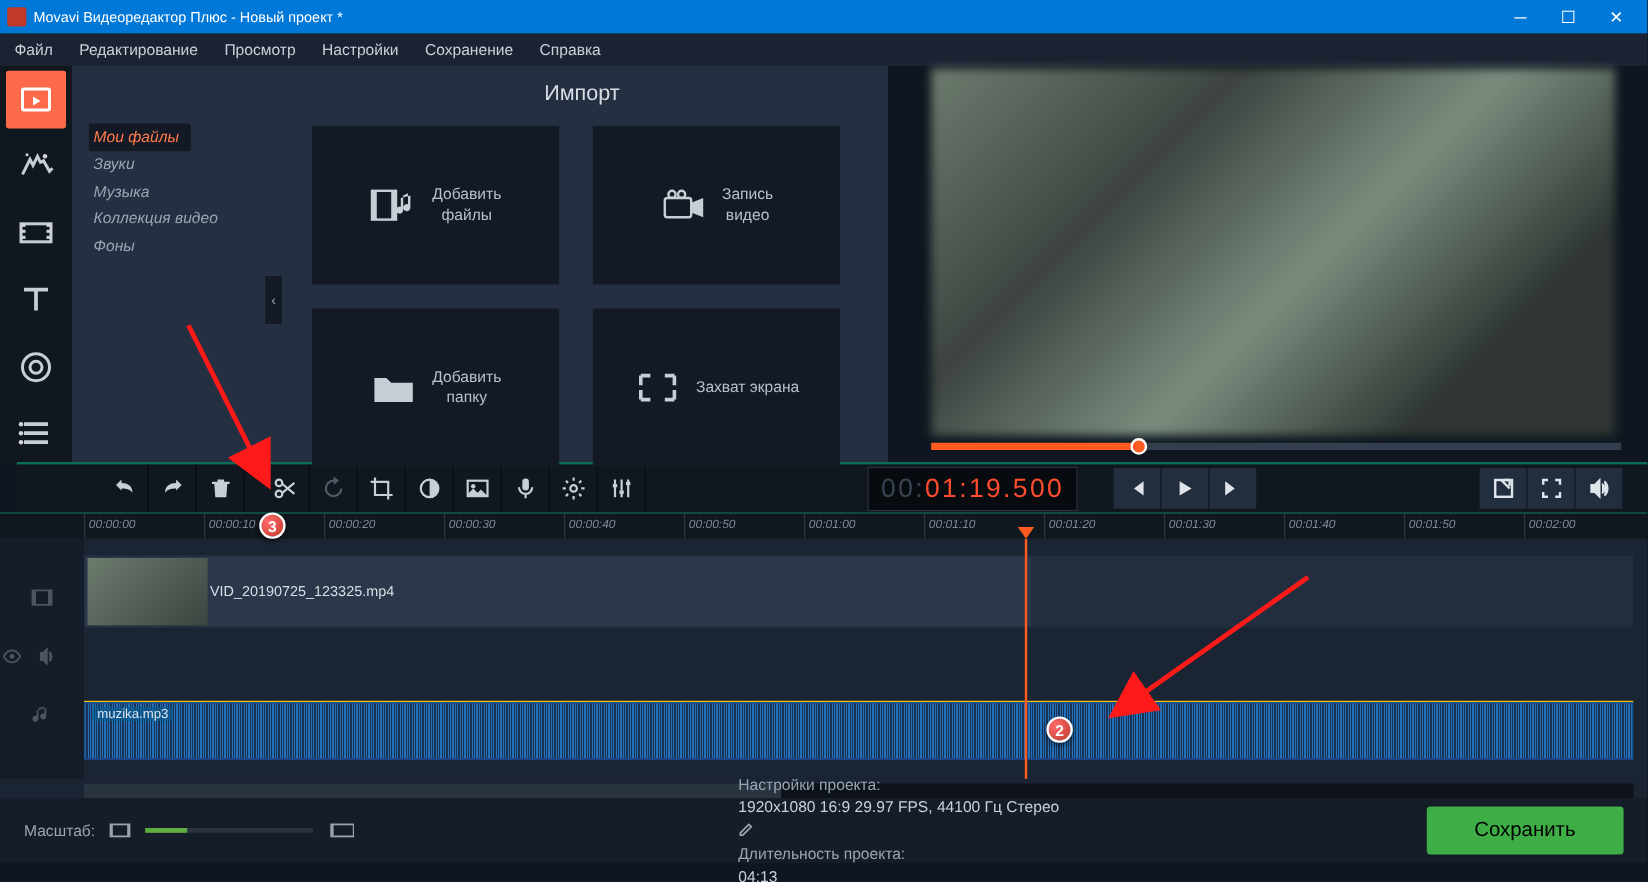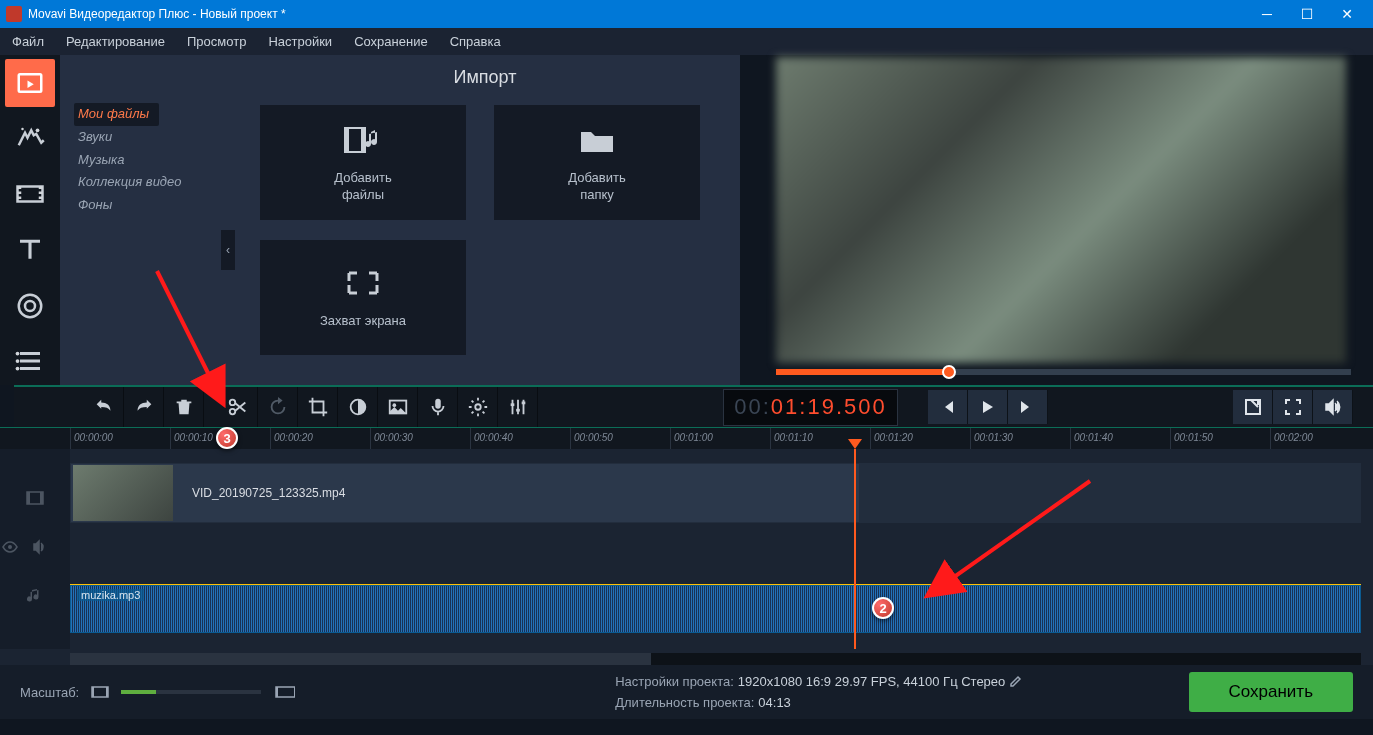--- a/index.html
+++ b/index.html
@@ -29,21 +29,21 @@
 .import-panel { width: 680px; background: #252f42; display: flex; }
 .import-side { width: 170px; padding: 48px 0 0 14px; }
 .import-cats { list-style: none; font-size: 13px; color: #9aa5b4; line-height: 1.6; }
 .import-cats li { cursor: pointer; padding: 1px 4px; font-style: italic; }
 .import-cats li.active { color: #ff7a4a; background: #141a25; border-radius: 2px; display: inline-block; padding: 1px 10px 1px 4px; }
 .collapse-handle { position: absolute; left: 221px; top: 230px; width: 14px; height: 40px; background: #141a25; color: #9aa5b4; display: flex; align-items: center; justify-content: center; font-size: 12px; cursor: pointer; }
 
 .import-grid { flex: 1; padding: 50px 40px 0 30px; display: grid; grid-template-columns: 1fr 1fr; gap: 20px 28px; align-content: start; }
 .import-grid-wrap { position: relative; flex: 1; }
 .import-header { position: absolute; top: 12px; left: 0; right: 0; text-align: center; font-size: 18px; color: #d9dde3; }
-.tile { background: #141a25; height: 115px; display: flex; flex-direction: column; align-items: center; justify-content: center; color: #b7c0cc; font-size: 13px; gap: 12px; cursor: pointer; text-align: center; }
+.tile { background: #141a25; height: 132px; display: flex; flex-direction: row; align-items: center; justify-content: center; color: #b7c0cc; font-size: 13px; gap: 12px; cursor: pointer; text-align: center; }
 .tile svg { width: 40px; height: 36px; fill: #c8ced6; }
 .tile .label { line-height: 1.3; }
 
 
 .preview { flex: 1; background: #0f1620; position: relative; }
 .preview-canvas { position: absolute; left: 36px; top: 2px; width: 570px; height: 306px; background: linear-gradient(135deg,#6d7b6e 0%,#3d4440 30%,#7a8c7e 55%,#2f3632 80%); filter: blur(4px); }
 .preview-progress { position: absolute; left: 36px; right: 22px; bottom: 10px; height: 6px; background: #333f4e; }
 .preview-progress .fill { height: 100%; width: 30%; background: #ff5a1f; position: relative; }
 .preview-progress .handle { position: absolute; right: -7px; top: -4px; width: 14px; height: 14px; border-radius: 50%; background: #ff5a1f; border: 2px solid #fff; }
 
@@ -68,21 +68,21 @@
 .timeline-area { background: #1b2432; }
 .ruler { height: 22px; background: #11171f; border-top: 1px solid #0b6d57; position: relative; color: #7e8896; font-size: 10px; padding-left: 70px; display: flex; }
 .ruler .tick { width: 100px; border-left: 1px solid #2a3340; padding-left: 3px; padding-top: 4px; font-style: italic; }
 .tracks { height: 200px; background: #1b2432; position: relative; padding-left: 70px; }
 .track-labels { position: absolute; left: 0; top: 0; width: 70px; height: 100%; background: #151d29; display: flex; flex-direction: column; align-items: center; gap: 20px; padding-top: 40px; }
 .track-labels svg { width: 18px; height: 18px; fill: #4c5561; }
 .eye-ctrls { position: absolute; left: 2px; top: 90px; display: flex; gap: 14px; }
 .eye-ctrls svg { width: 16px; height: 16px; fill: #4c5561; }
 
 .video-track { position: absolute; left: 70px; right: 12px; top: 14px; height: 60px; background: #222d3d; }
-.video-clip { position: absolute; left: 0; width: 790px; height: 60px; background: #2b384b; border: 1px solid #222d3d; display: flex; align-items: center; gap: 17px; }
+.video-clip { position: absolute; left: 0; width: 790px; height: 60px; background: #2b384b; border: 1px solid #222d3d; display: flex; align-items: center; gap: 0; }
 .clip-thumb { width: 100px; height: 56px; margin: 2px; background: linear-gradient(135deg,#6d7b6e,#3d4440); }
 .clip-name { color: #d9dde3; font-size: 12px; }
 
 .audio-track { position: absolute; left: 70px; right: 12px; top: 136px; height: 48px; background: #4c1d95; border: 1px solid #0b5b91; }
 .audio-clip { position: absolute; left: 0; right: 0; height: 46px; overflow: hidden; }
 .audio-wave { width: 100%; height: 100%; background: repeating-linear-gradient(90deg,#1e7bbd 0 1px, #13344d 1px 2px); opacity: .9; }
 .audio-name { position: absolute; left: 6px; top: 3px; font-size: 11px; color: #d9e5f0; background: rgba(11,91,145,.7); padding: 0 4px; }
 
 .audio-border-top { position: absolute; left: 70px; right: 12px; top: 135px; height: 2px; background: #ffc107; }
 
@@ -92,21 +92,21 @@
 .tl-scroll { height: 12px; margin: 4px 12px 0 70px; background: #0d1218; }
 .tl-scroll .bar { height: 100%; width: 45%; background: #2a3340; }
 
 
 .statusbar { height: 54px; background: #151d29; display: flex; align-items: center; padding: 0 20px; color: #9aa5b4; font-size: 13px; gap: 40px; }
 .zoom-group { display: flex; align-items: center; gap: 12px; }
 .zoom-slider { width: 140px; height: 4px; background: #2a3340; position: relative; }
 .zoom-slider .zf { position: absolute; left: 0; width: 25%; height: 100%; background: #5fae3f; }
 .save-btn { margin-left: auto; background: #3fae46; color: #000000; font-size: 17px; padding: 10px 40px; border-radius: 3px; cursor: pointer; border: none; }
 .status-info { display: flex; flex-direction: column; gap: 6px; }
-.status-info .row { display: flex; gap: 4px; }
+.status-info .row { display: flex; gap: 4px; flex-direction: column; }
 .pencil-icon { width: 14px; height: 14px; fill: #9aa5b4; }
 
 
 .arrow { position: absolute; pointer-events: none; }
 .arrow-3 { left: 152px; top: 266px; }
 .arrow-2 { left: 920px; top: 476px; }
 .badge { position: absolute; width: 22px; height: 22px; border-radius: 50%; background: radial-gradient(circle at 30% 30%, #ff6b6b, #c0392b); color: #fff; font-size: 13px; font-weight: bold; display: flex; align-items: center; justify-content: center; border: 2px solid #fff; box-shadow: 0 2px 4px rgba(0,0,0,.5); }
 .badge-3 { left: 216px; top: 427px; }
 .badge-2 { left: 872px; top: 597px; }
 
@@ -198,20 +198,30 @@
               <rect x="2" y="4" width="20" height="24" fill="none" stroke="#c8ced6" stroke-width="2"></rect>
               <rect x="2" y="4" width="4" height="24" fill="#c8ced6"></rect>
               <rect x="18" y="4" width="4" height="24" fill="#c8ced6"></rect>
               <path d="M28 8v12a3 3 0 11-2-2.8V10l8-2v10a3 3 0 11-2-2.8V6z" fill="#c8ced6"></path>
             </svg>
           <div class="label" style="white-space:pre-line">Добавить
 файлы</div>
         </div>
         <div class="tile">
           <svg viewBox="0 0 40 32">
+              <rect x="4" y="10" width="22" height="16" rx="2" fill="none" stroke="#c8ced6" stroke-width="2"></rect>
+              <polygon points="26,14 36,10 36,26 26,22" fill="#c8ced6"></polygon>
+              <circle cx="10" cy="7" r="3" fill="none" stroke="#c8ced6" stroke-width="2"></circle>
+              <circle cx="18" cy="7" r="3" fill="none" stroke="#c8ced6" stroke-width="2"></circle>
+            </svg>
+          <div class="label" style="white-space:pre-line">Запись
+видео</div>
+        </div>
+        <div class="tile">
+          <svg viewBox="0 0 40 32">
               <path d="M4 8h10l4 4h18v16H4z" fill="#c8ced6"></path>
             </svg>
           <div class="label" style="white-space:pre-line">Добавить
 папку</div>
         </div>
         <div class="tile">
           <svg viewBox="0 0 40 32">
               <path d="M6 6h8M6 6v8M34 6h-8M34 6v8M6 26h8M6 26v-8M34 26h-8M34 26v-8" stroke="#c8ced6" stroke-width="3" fill="none"></path>
             </svg>
           <div class="label">Захват экрана</div>

